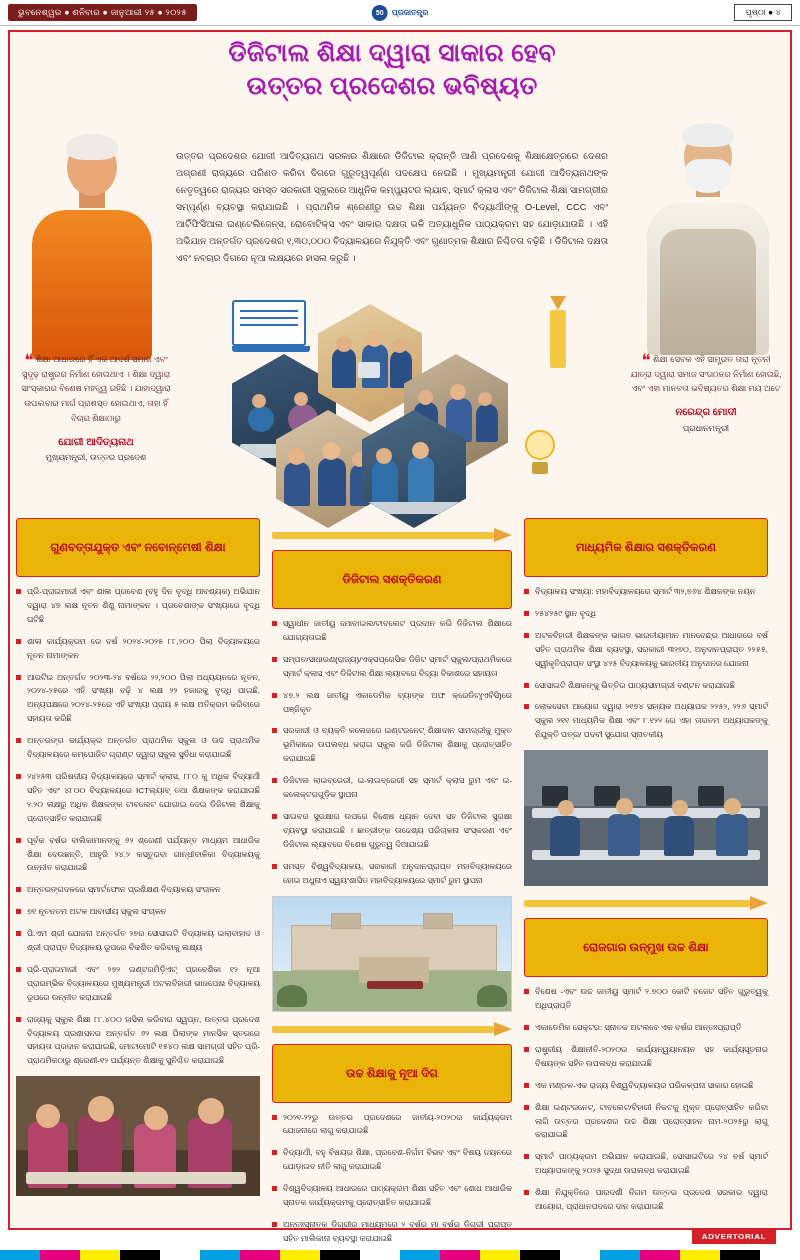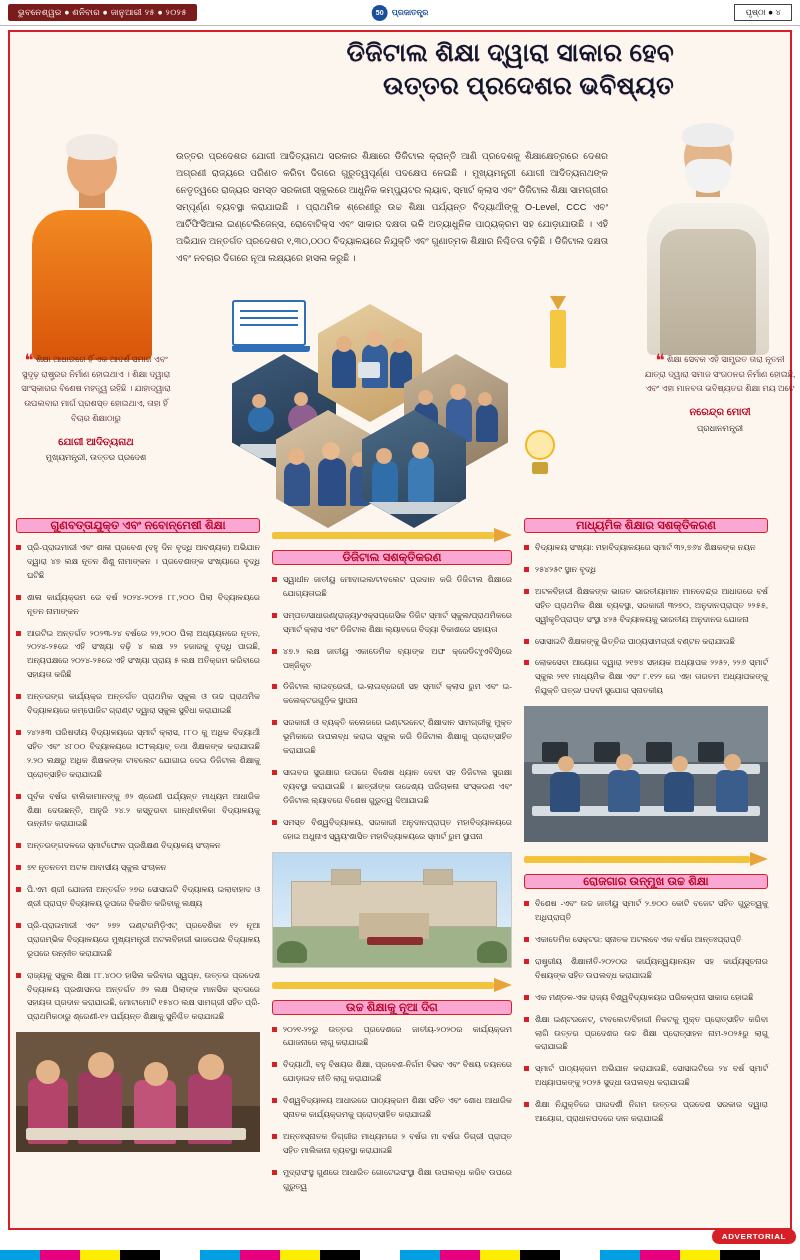--- a/index.html
+++ b/index.html
@@ -40,21 +40,21 @@
 
   
   .frame {
     position:absolute; left:8px; top:30px; width:784px; height:1200px;
     border:2px solid #d62028; background:#fdf6ee;
   }
 
   
   .headline {
     position:absolute; left:110px; top:36px; width:564px;
-    text-align:right; color:#0f172a; font-weight:bold;
+    text-align:center; color:#a21caf; font-weight:bold;
     font-size:25px; line-height:1.32; letter-spacing:.2px;
     text-shadow:0 1px 0 #ffd9e4;
   }
 
   
   .leader {
     position:absolute; width:140px; height:250px; overflow:hidden;
   }
   .leader.left { left:22px; top:110px; }
   .leader.right { right:22px; top:105px; }
@@ -85,21 +85,21 @@
     position:absolute; left:176px; top:148px; width:432px;
     font-size:9.2px; line-height:1.85; color:#1a1a1a; text-align:justify;
   }
 
   
   .quote {
     position:absolute; width:152px; font-size:8.4px; line-height:1.75;
     color:#4a1d1d; text-align:center;
   }
   .quote.left { left:20px; top:352px; }
-  .quote.right { right:4px; top:352px; }
+  .quote.right { right:18px; top:352px; }
   .quote .qmark { color:#d62028; font-size:17px; line-height:0; vertical-align:-4px; }
   .quote .who { display:block; margin-top:7px; color:#b8001f; font-weight:bold; font-size:10px; }
   .quote .role { display:block; color:#222; font-size:8.4px; }
 
   
   .collage { position:absolute; left:218px; top:288px; width:360px; height:230px; }
   .hexwrap { position:absolute; width:104px; height:118px; }
   .hex {
     width:100%; height:100%;
     clip-path:polygon(50% 0%,100% 25%,100% 75%,50% 100%,0% 75%,0% 25%);
@@ -126,23 +126,23 @@
   .trophy-ico .base2 { width:26px; height:6px; background:#c9912a; margin:0 auto; border-radius:2px; }
 
   
   .cols { position:absolute; left:16px; top:518px; width:752px; }
   .col { position:absolute; top:0; }
   .col.c1 { left:0; width:244px; }
   .col.c2 { left:256px; width:240px; }
   .col.c3 { left:508px; width:244px; }
 
   .sec-title {
-    position:relative; border:1.5px solid #d62028; background:#f9a8d4;
+    position:relative; border:1.5px solid #d62028; background:#eab308;
     color:#b8001f; font-weight:bold; font-size:11.5px; text-align:center;
-    padding:0 4px; border-radius:3px; margin-bottom:8px;
+    padding:22px 4px; border-radius:3px; margin-bottom:8px;
   }
   ul.bul { list-style:none; margin:0; padding:0; }
   ul.bul li {
     position:relative; padding-left:11px; margin-bottom:8px;
     font-size:8.1px; line-height:1.72; text-align:justify; color:#151515;
   }
   ul.bul li:before {
     content:""; position:absolute; left:0; top:4px;
     width:5px; height:5px; background:#d62028;
   }
@@ -164,22 +164,22 @@
   .ln-kid { position:absolute; border-radius:8px 8px 2px 2px; }
   .ln-head { position:absolute; background:#e3b489; border-radius:50%; }
 
   .pencil-div { width:100%; height:18px; position:relative; margin:8px 0 6px; }
   .pencil-div .pbar { position:absolute; left:0; top:6px; height:7px; width:calc(100% - 18px); background:#f2c33d; border-radius:2px; }
   .pencil-div .ptip { position:absolute; right:0; top:2px; width:0; height:0;
       border-top:7px solid transparent; border-bottom:7px solid transparent; border-left:18px solid #e8a33a; }
 
   
   .advert {
-    position:absolute; right:4px; bottom:16px; background:#d62028; color:#fff;
-    font-size:8px; font-weight:bold; padding:3px 10px; letter-spacing:.6px;border-radius:7px;
+    position:absolute; right:24px; bottom:16px; background:#d62028; color:#fff;
+    font-size:8px; font-weight:bold; padding:3px 10px; letter-spacing:.6px;
   }
   .colorbar { position:absolute; left:0; bottom:0; width:800px; height:10px; display:flex; }
   .colorbar span { flex:1; }
 </style>
 </head>
 <body>
 
 <div class="page">
 
   <div class="masthead">
@@ -355,22 +355,22 @@
       <div class="pencil-div">
         <div class="pbar"></div>
           <div class="ptip"></div>
       </div>
 
       <div class="sec-title">ଡିଜିଟାଲ ସଶକ୍ତିକରଣ</div>
       <ul class="bul">
         <li>ସ୍ୱାଧୀନ ଜାତୀୟୁ ମୋବାଇଲ/ଟାବଲେଟ ପ୍ରଦାନ କରି ଡିଜିଟାଲ ଶିକ୍ଷାରେ ଯୋଗ୍ୟତାଇଛି</li>
         <li>ସମ୍ପତ/ସାଧାରଣ(ରାଜ୍ୟ)/ଏକ୍ସପ୍ରେସିକ ଡିଜିଟ ସ୍ମାର୍ଟ ସ୍କୁଲ/ପ୍ରାଥମିକରେ ସ୍ମାର୍ଟ କ୍ଲାସ ଏବଂ ଡିଜିଟାଲ ଶିକ୍ଷା ଲ୍ୟାବରେ ବିଦ୍ୟା ବିକାଶରେ ସହାୟତା</li>
         <li>୪୭.୨ ଲକ୍ଷ ଜାତୀୟୁ ଏକାଡେମିକ ବ୍ୟାଙ୍କ ଅଫ କ୍ରେଡିଟ୍(ଏବିସି)ରେ ପଞ୍ଜିକୃତ</li>
+        <li>ସରକାରୀ ଓ ବ୍ୟକ୍ତି କଲେଜରେ ଇଣ୍ଟରନେଟ୍ ଶିକ୍ଷାଦାନ ସାମଗ୍ରୀକୁ ମୁକ୍ତ ଭୂମିକାରେ ଉପଲବ୍ଧ କରାଇ ସ୍କୁଲ କରି ଡିଜିଟାଲ ଶିକ୍ଷାକୁ ପ୍ରୋତ୍ସାହିତ କରାଯାଇଛି</li>
         <li>ଡିଜିଟାଲ ଲାଇବ୍ରେରୀ, ଇ-ଲାଇବ୍ରେରୀ ସହ ସ୍ମାର୍ଟ କ୍ଲାସ ରୁମ ଏବଂ ଇ-କଲେକ୍ଟରଗୁଡ଼ିକ ସ୍ଥାପନା</li>
-        <li>ସରକାରୀ ଓ ବ୍ୟକ୍ତି କଲେଜରେ ଇଣ୍ଟରନେଟ୍ ଶିକ୍ଷାଦାନ ସାମଗ୍ରୀକୁ ମୁକ୍ତ ଭୂମିକାରେ ଉପଲବ୍ଧ କରାଇ ସ୍କୁଲ କରି ଡିଜିଟାଲ ଶିକ୍ଷାକୁ ପ୍ରୋତ୍ସାହିତ କରାଯାଇଛି</li>
         <li>ସାଇବର ସୁରକ୍ଷାର ଉପରେ ବିଶେଷ ଧ୍ୟାନ ଦେବା ସହ ଡିଜିଟାଲ ସୁରକ୍ଷା ବ୍ୟବସ୍ଥା କରାଯାଇଛି । ଛାତ୍ରୀଙ୍କ ଉଦ୍ଦେଶ୍ୟ ପରିଚାଳନା ସଂସ୍କରଣ ଏବଂ ଡିଜିଟାଲ ଲ୍ୟାବରେ ବିଶେଷ ଗୁରୁତ୍ୱ ଦିଆଯାଇଛି</li>
         <li>ସମସ୍ତ ବିଶ୍ୱବିଦ୍ୟାଳୟ, ସରକାରୀ ଅନୁଦାନପ୍ରାପ୍ତ ମହାବିଦ୍ୟାଳୟରେ ହୋଇ ଅଧୁନାଏ ସ୍ୱୟଂଶାସିତ ମହାବିଦ୍ୟାଳୟରେ ସ୍ମାର୍ଟ ରୁମ ସ୍ଥାପନା</li>
       </ul>
 
       <div class="photo" style="height:116px; margin-top:6px;">
         <div class="ph-sky"></div>
         <div class="ph-build" style="left:18px; top:28px; width:206px; height:46px;"></div>
         <div class="ph-build" style="left:58px; top:16px; width:30px; height:16px; background:#c5b79e"></div>
         <div class="ph-build" style="left:150px; top:16px; width:30px; height:16px; background:#c5b79e"></div>
         <div class="ph-ground" style="height:40px;"></div>

